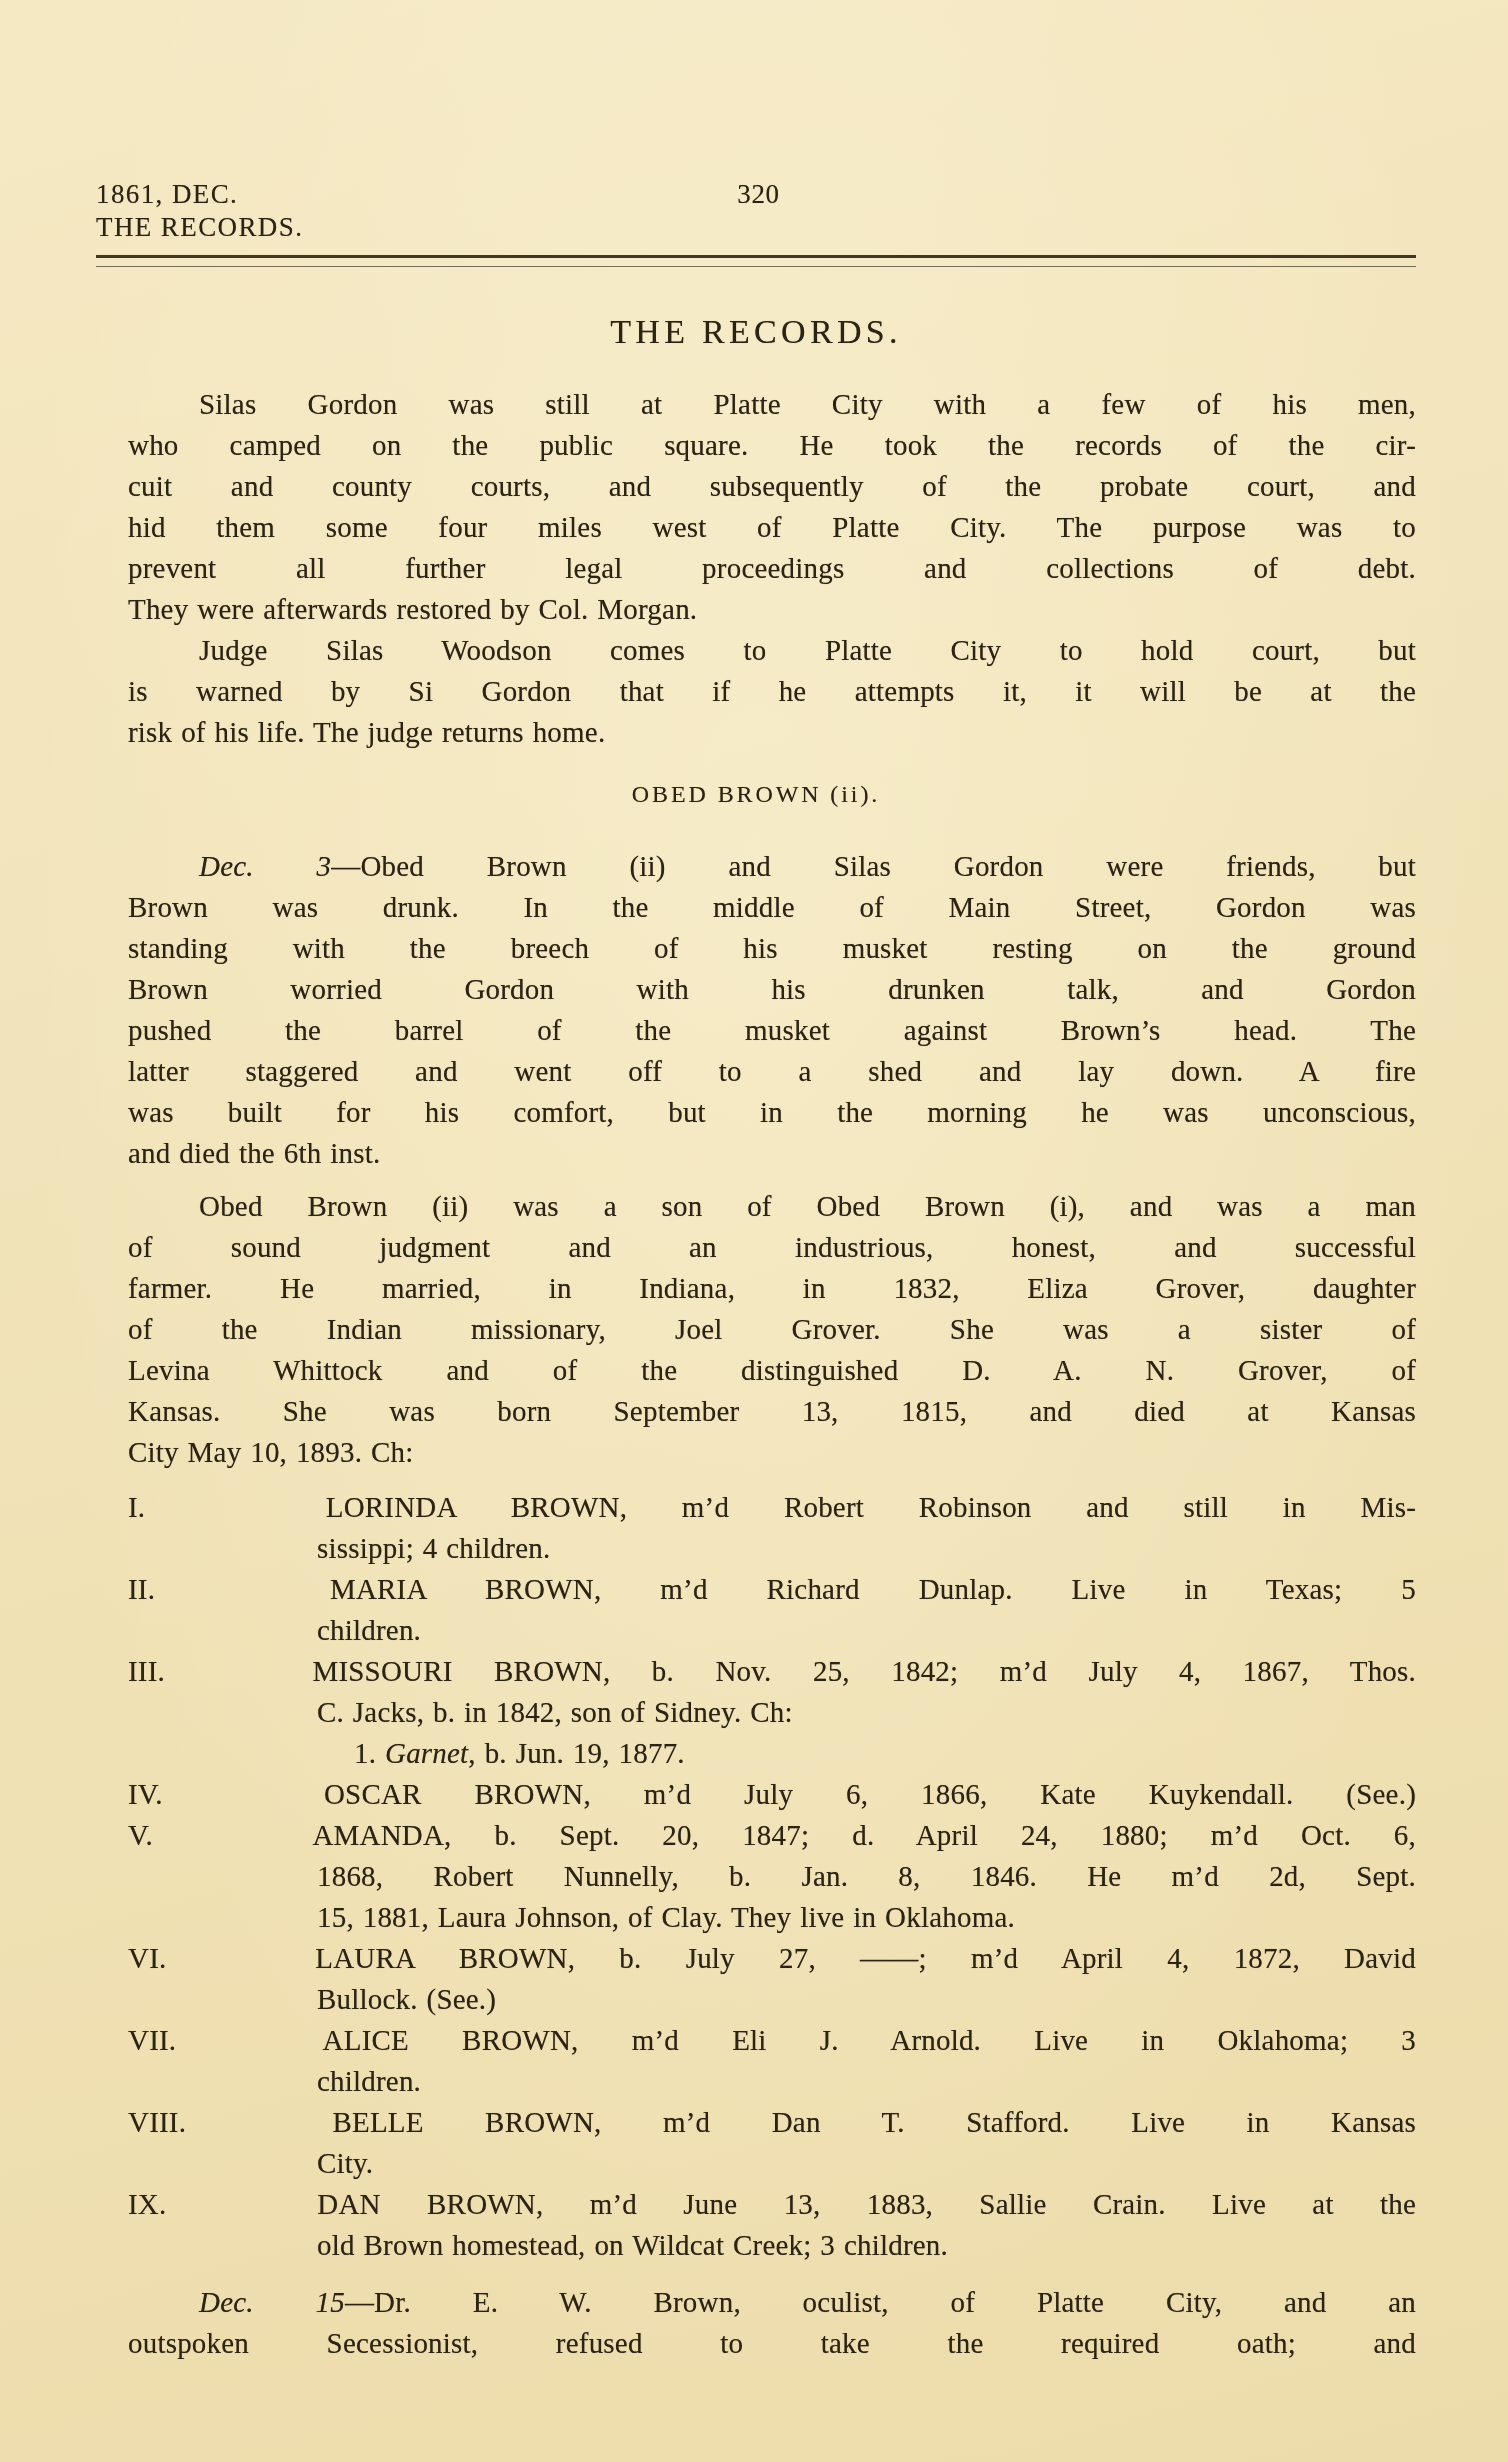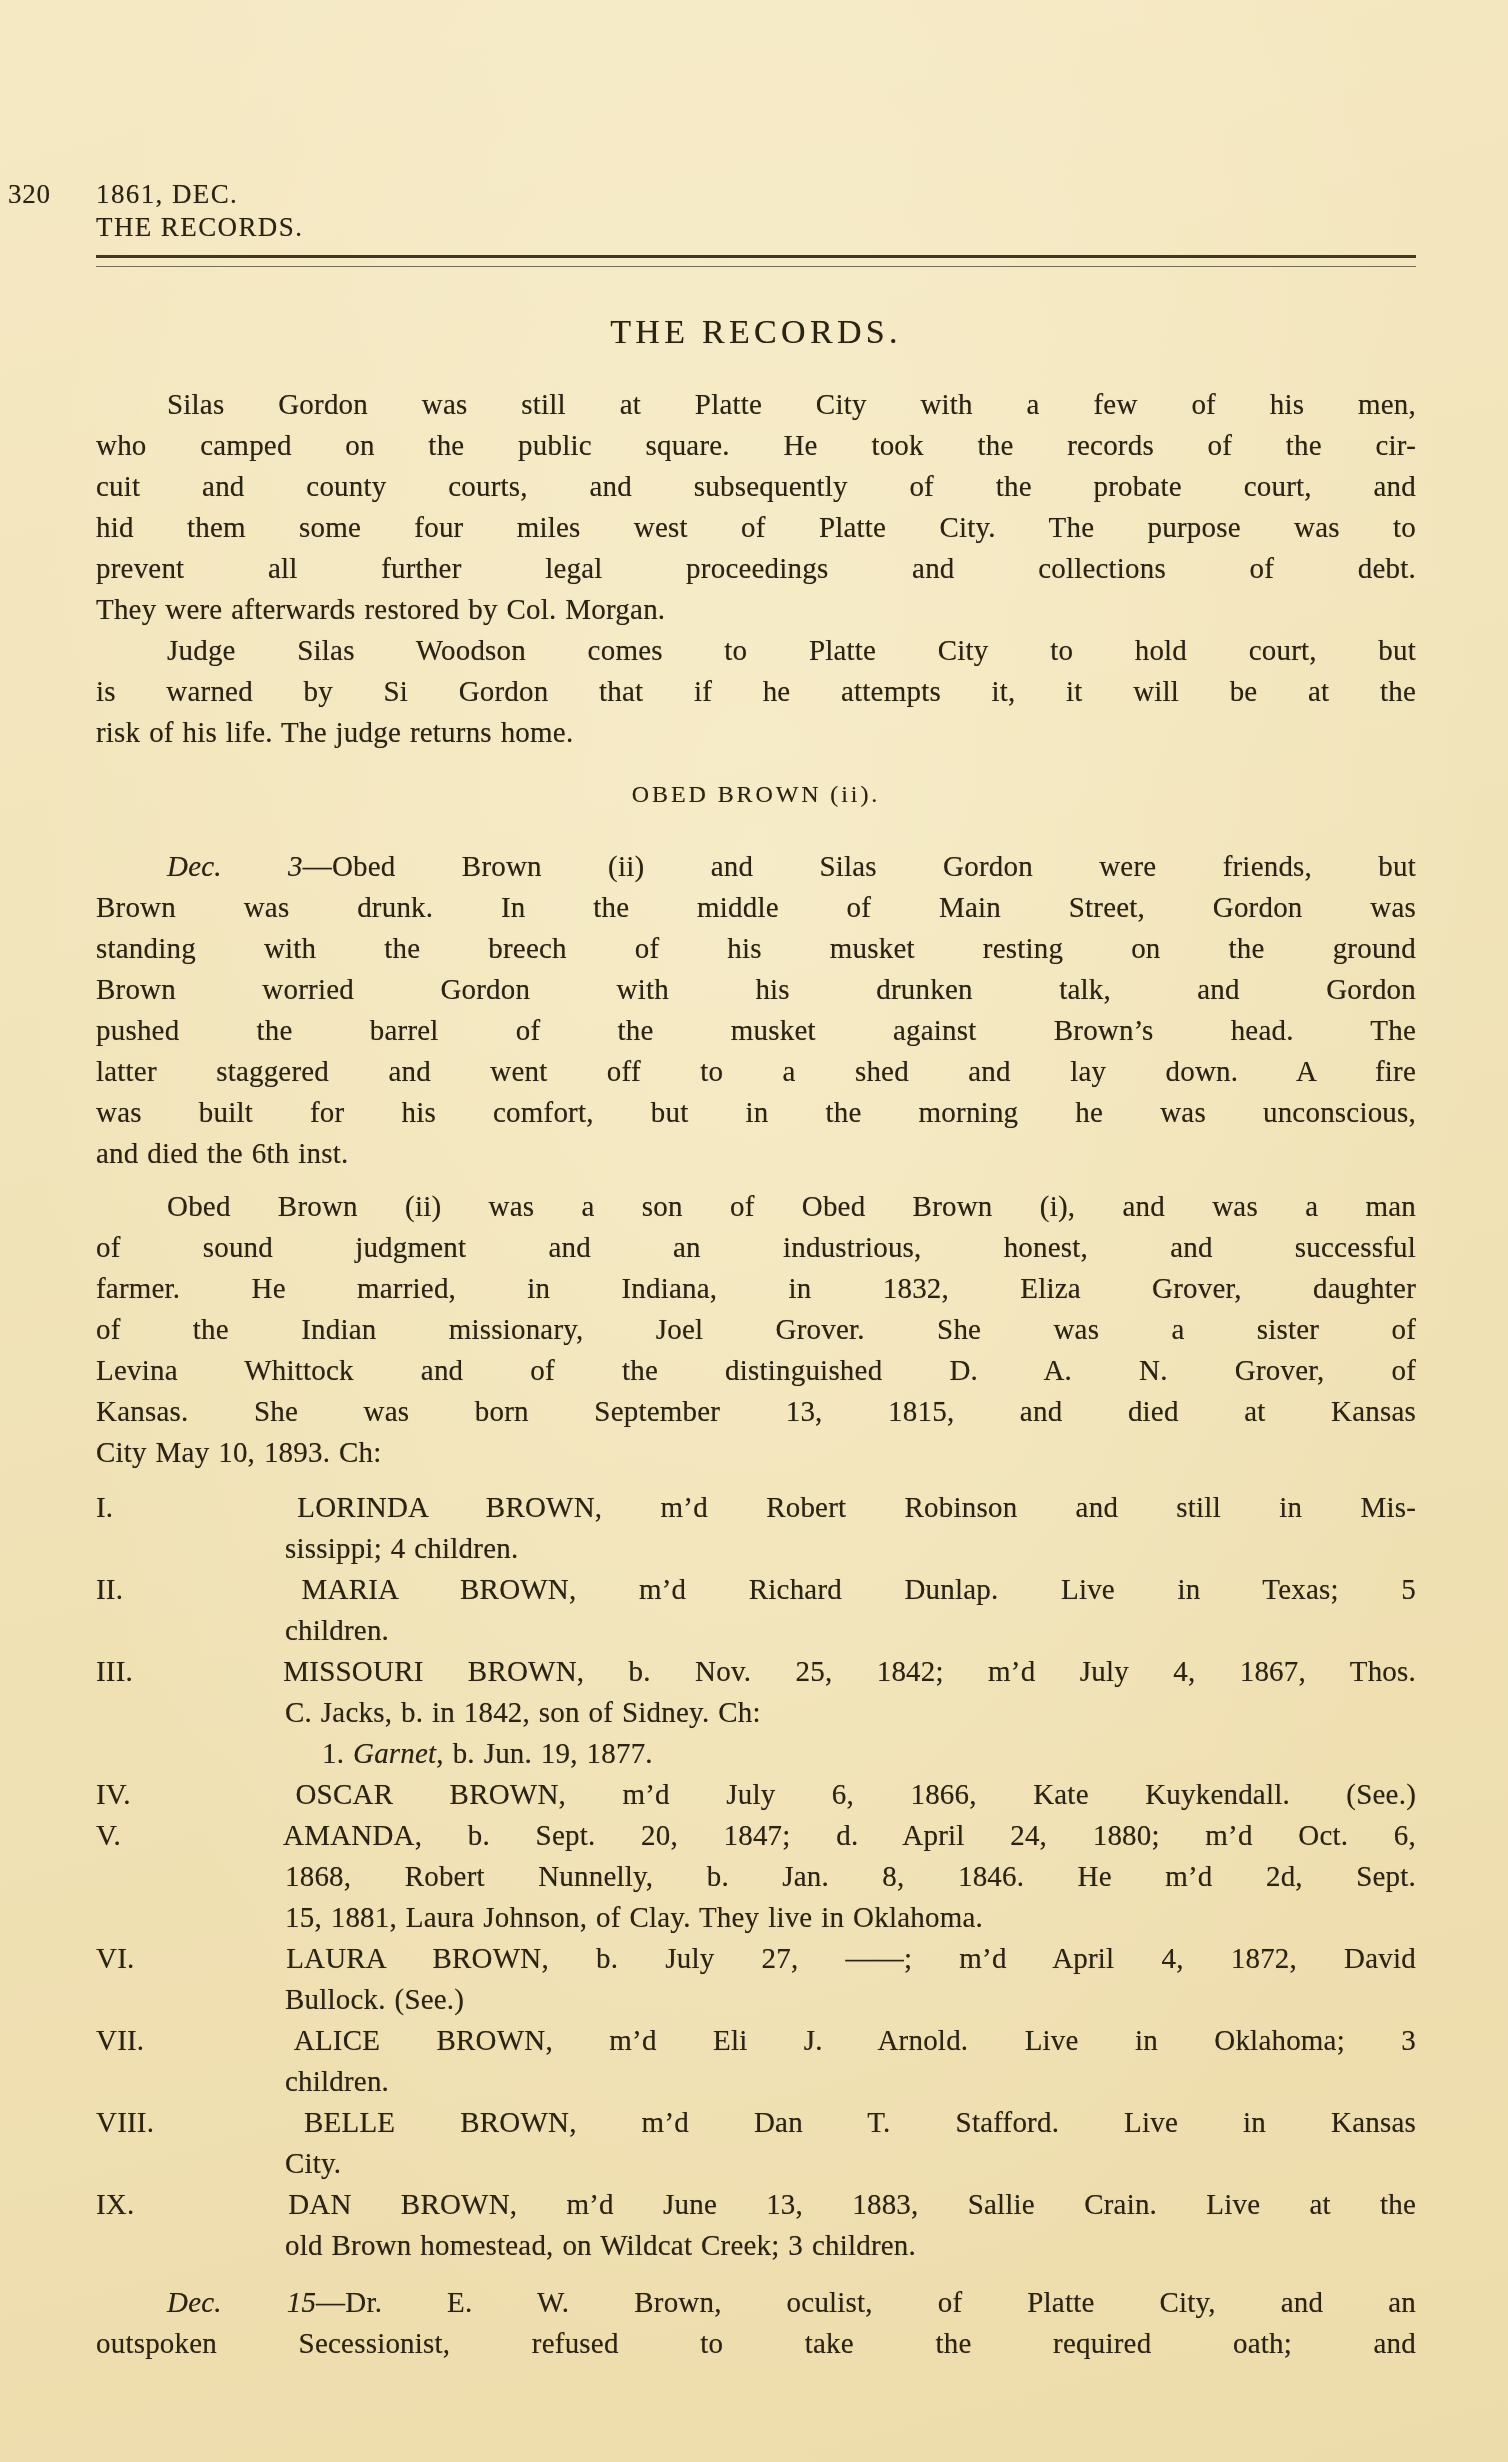--- a/index.html
+++ b/index.html
@@ -16,40 +16,40 @@
     overflow:hidden;
   }
   .ink{ text-shadow:0 0 0.7px rgba(43,35,19,0.45); }
 
   
   .runhead{
     margin-top:178px;
     display:flex;justify-content:space-between;align-items:baseline;
     font-size:27px;line-height:33px;letter-spacing:1.4px;flex-direction:column;
   }
-  .runhead .mid{position:absolute;left:0;right:0;text-align:left;letter-spacing:0.7px;padding-left:8px;}
+  .runhead .mid{position:absolute;left:0;right:0;text-align:center;letter-spacing:0.7px;padding-left:8px;}
   .rule{
     margin-top:11.4px;height:7.8px;
     border-top:3.6px solid rgba(40,32,16,0.88);
     border-bottom:1.4px solid rgba(40,32,16,0.62);
   }
 
   
   .title{
     margin-top:47px;text-align:center;
     font-size:34px;line-height:36px;letter-spacing:4.3px;
   }
   .heading2{
     margin-top:23px;text-align:center;
     font-size:24px;line-height:37px;letter-spacing:2.9px;
   }
 
   
   .bodytxt{font-size:29px;line-height:41px;word-spacing:1.4px;letter-spacing:0.2px;}
-  .line{min-height:41px;}
+  .line{min-height:41px;margin-left:32px;}
   .j{text-align:justify;text-align-last:justify;}
   .l{text-align:left;}
   .fi{text-indent:71px;}
   .ind{padding-left:189px;}
   .sub{padding-left:226px;}
   .num{display:inline-block;width:143px;text-align:right;}
   .it{font-style:italic;}
 
   .p1{margin-top:34px;}
   .p3{margin-top:33px;}

